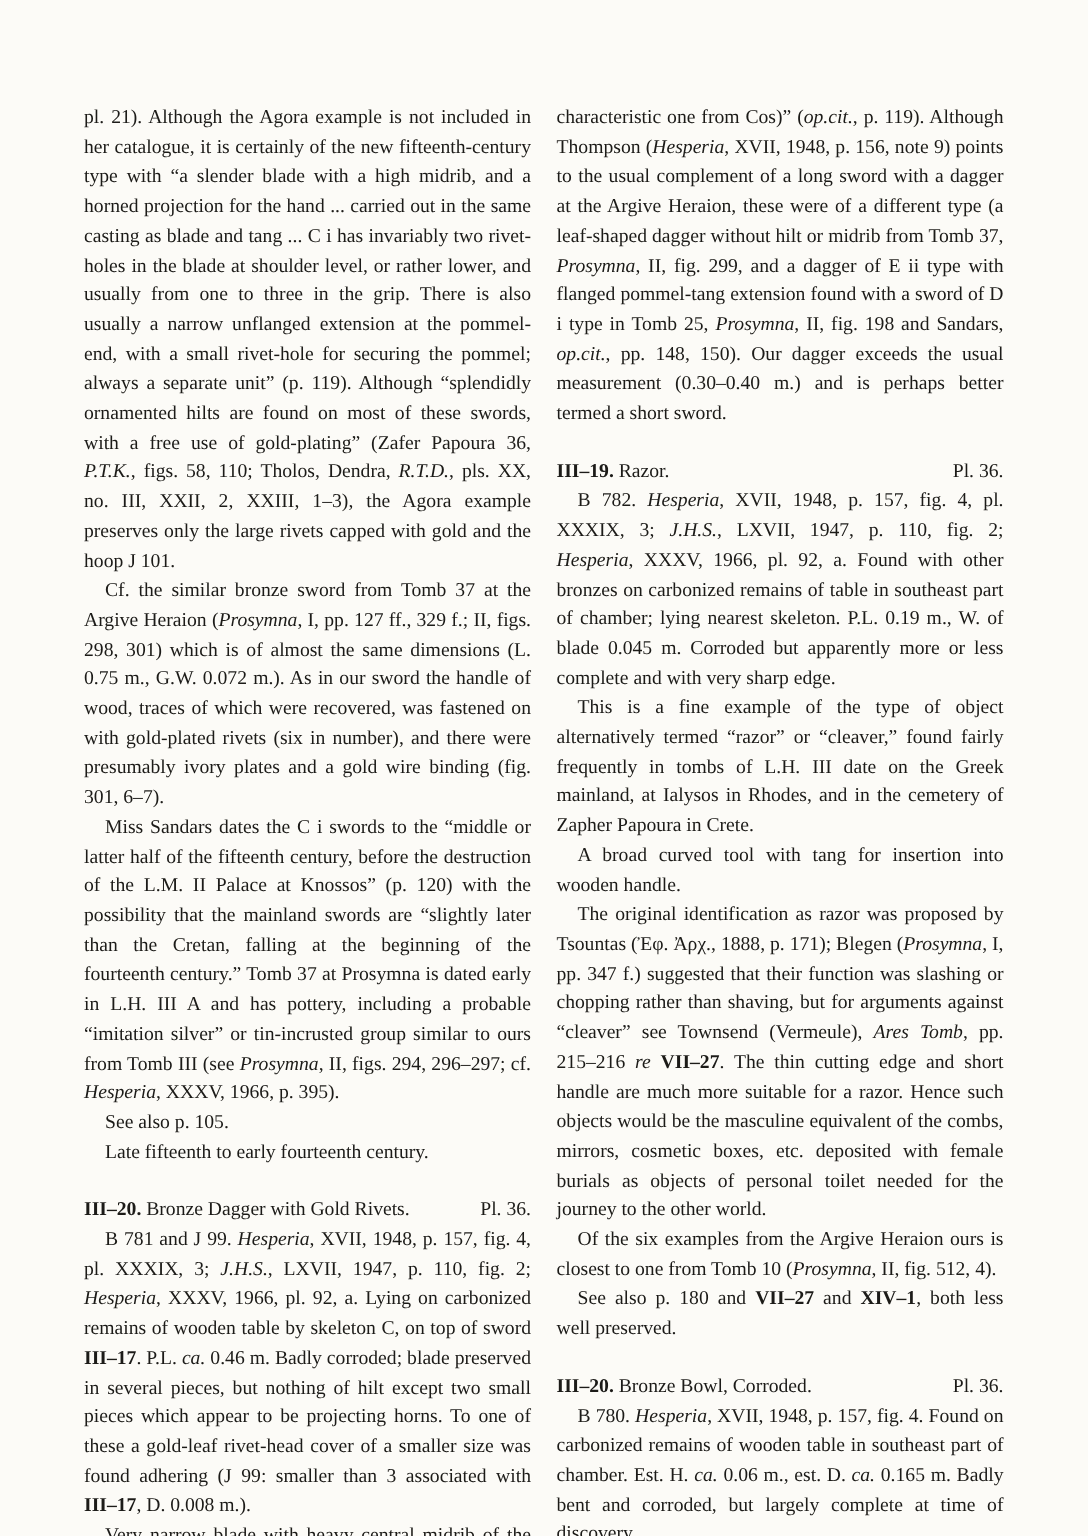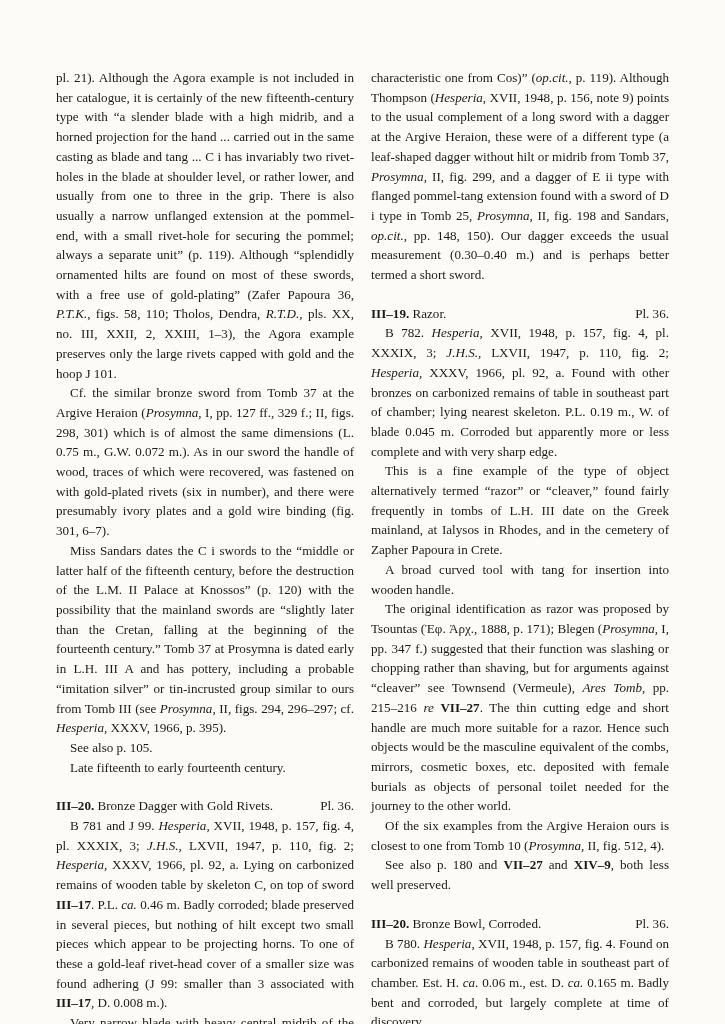--- a/index.html
+++ b/index.html
@@ -86,18 +86,18 @@
         <p class="para"><span>Very narrow blade with heavy central midrib of the same type as </span></p>
       </div>
     <div class="col">
         <p class="para noindent"><span>characteristic one from Cos)” (</span><i>op.cit.</i><span>, p. 119). Although Thompson (</span><i>Hesperia</i><span>, XVII, 1948, p. 156, note 9) points to the usual complement of a long sword with a dagger at the Argive Heraion, these were of a different type (a leaf-shaped dagger without hilt or midrib from Tomb 37, </span><i>Prosymna</i><span>, II, fig. 299, and a dagger of E ii type with flanged pommel-tang extension found with a sword of D i type in Tomb 25, </span><i>Prosymna</i><span>, II, fig. 198 and Sandars, </span><i>op.cit.</i><span>, pp. 148, 150). Our dagger exceeds the usual measurement (0.30–0.40 m.) and is perhaps better termed a short sword.</span></p>
         <p class="entry-heading"><span class="entry-plate">Pl. 36.</span><b class="entry-label">III–19.</b><span class="entry-title"> Razor.</span></p>
         <p class="para"><span>B 782. </span><i>Hesperia</i><span>, XVII, 1948, p. 157, fig. 4, pl. XXXIX, 3; </span><i>J.H.S.</i><span>, LXVII, 1947, p. 110, fig. 2; </span><i>Hesperia</i><span>, XXXV, 1966, pl. 92, a. Found with other bronzes on carbonized remains of table in southeast part of chamber; lying nearest skeleton. P.L. 0.19 m., W. of blade 0.045 m. Corroded but apparently more or less complete and with very sharp edge.</span></p>
         <p class="para"><span>This is a fine example of the type of object alternatively termed “razor” or “cleaver,” found fairly frequently in tombs of L.H. III date on the Greek mainland, at Ialysos in Rhodes, and in the cemetery of Zapher Papoura in Crete.</span></p>
         <p class="para"><span>A broad curved tool with tang for insertion into wooden handle.</span></p>
         <p class="para"><span>The original identification as razor was proposed by Tsountas (Ἐφ. Ἀρχ., 1888, p. 171); Blegen (</span><i>Prosymna</i><span>, I, pp. 347 f.) suggested that their function was slashing or chopping rather than shaving, but for arguments against “cleaver” see Townsend (Vermeule), </span><i>Ares Tomb</i><span>, pp. 215–216 </span><i>re</i><span> </span><b>VII–27</b><span>. The thin cutting edge and short handle are much more suitable for a razor. Hence such objects would be the masculine equivalent of the combs, mirrors, cosmetic boxes, etc. deposited with female burials as objects of personal toilet needed for the journey to the other world.</span></p>
         <p class="para"><span>Of the six examples from the Argive Heraion ours is closest to one from Tomb 10 (</span><i>Prosymna</i><span>, II, fig. 512, 4).</span></p>
-        <p class="para"><span>See also p. 180 and </span><b>VII–27</b><span> and </span><b>XIV–9</b><span>, both less well preserved.</span></p>
+        <p class="para"><span>See also p. 180 and </span><b>VII–27</b><span> and </span><b>XIV–1</b><span>, both less well preserved.</span></p>
         <p class="entry-heading"><span class="entry-plate">Pl. 36.</span><b class="entry-label">III–20.</b><span class="entry-title"> Bronze Bowl, Corroded.</span></p>
         <p class="para"><span>B 780. </span><i>Hesperia</i><span>, XVII, 1948, p. 157, fig. 4. Found on carbonized remains of wooden table in southeast part of chamber. Est. H. </span><i>ca.</i><span> 0.06 m., est. D. </span><i>ca.</i><span> 0.165 m. Badly bent and corroded, but largely complete at time of discovery.</span></p>
       </div>
   </div>
 </div>
 
 </body></html>

